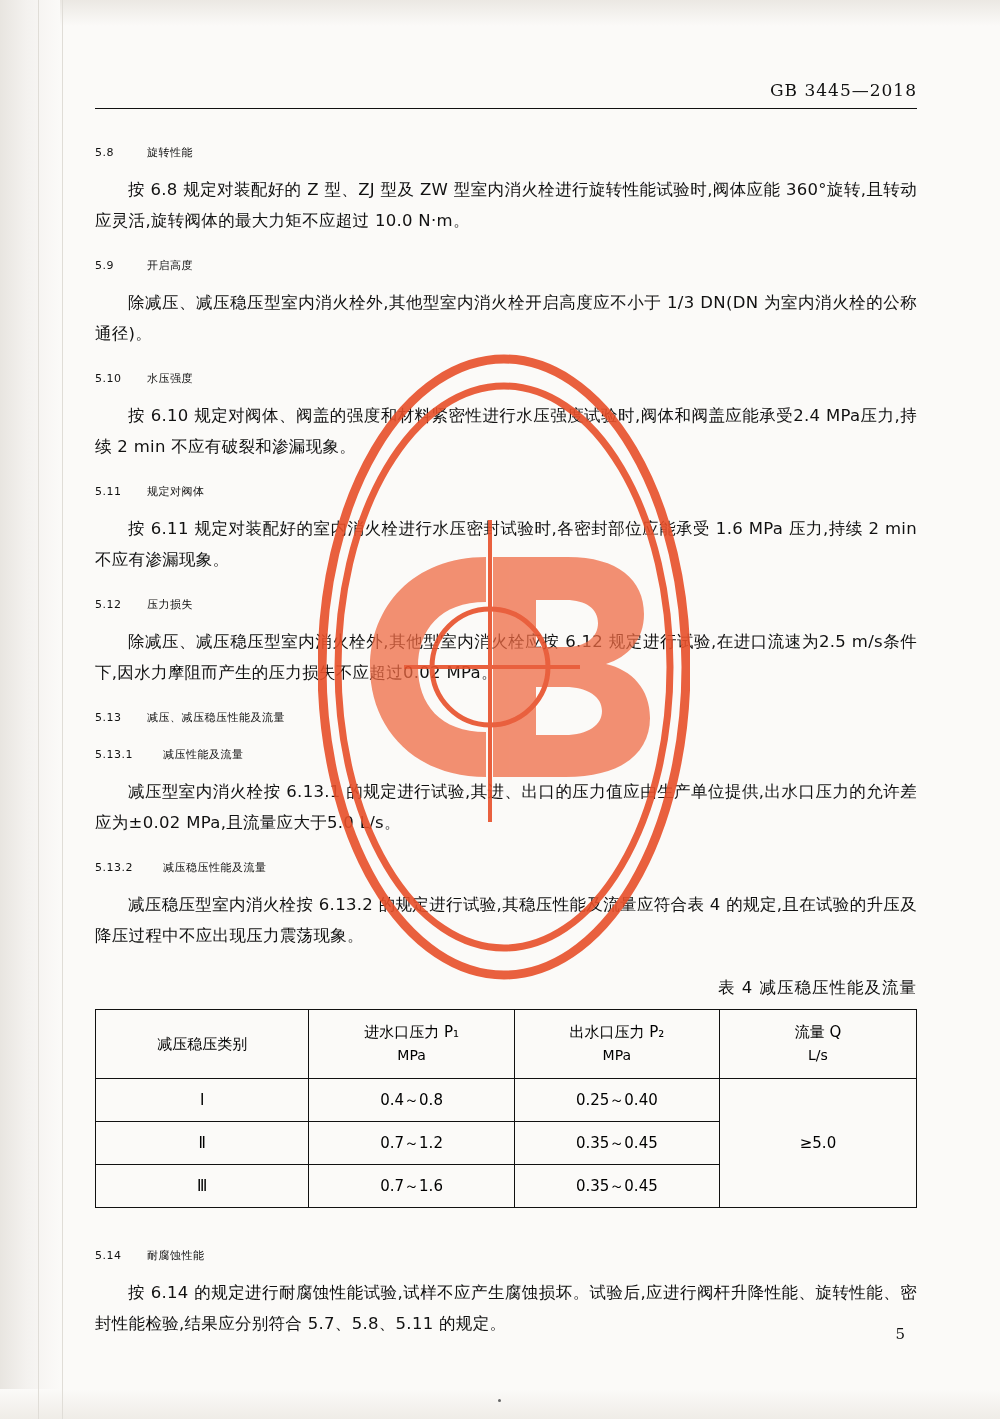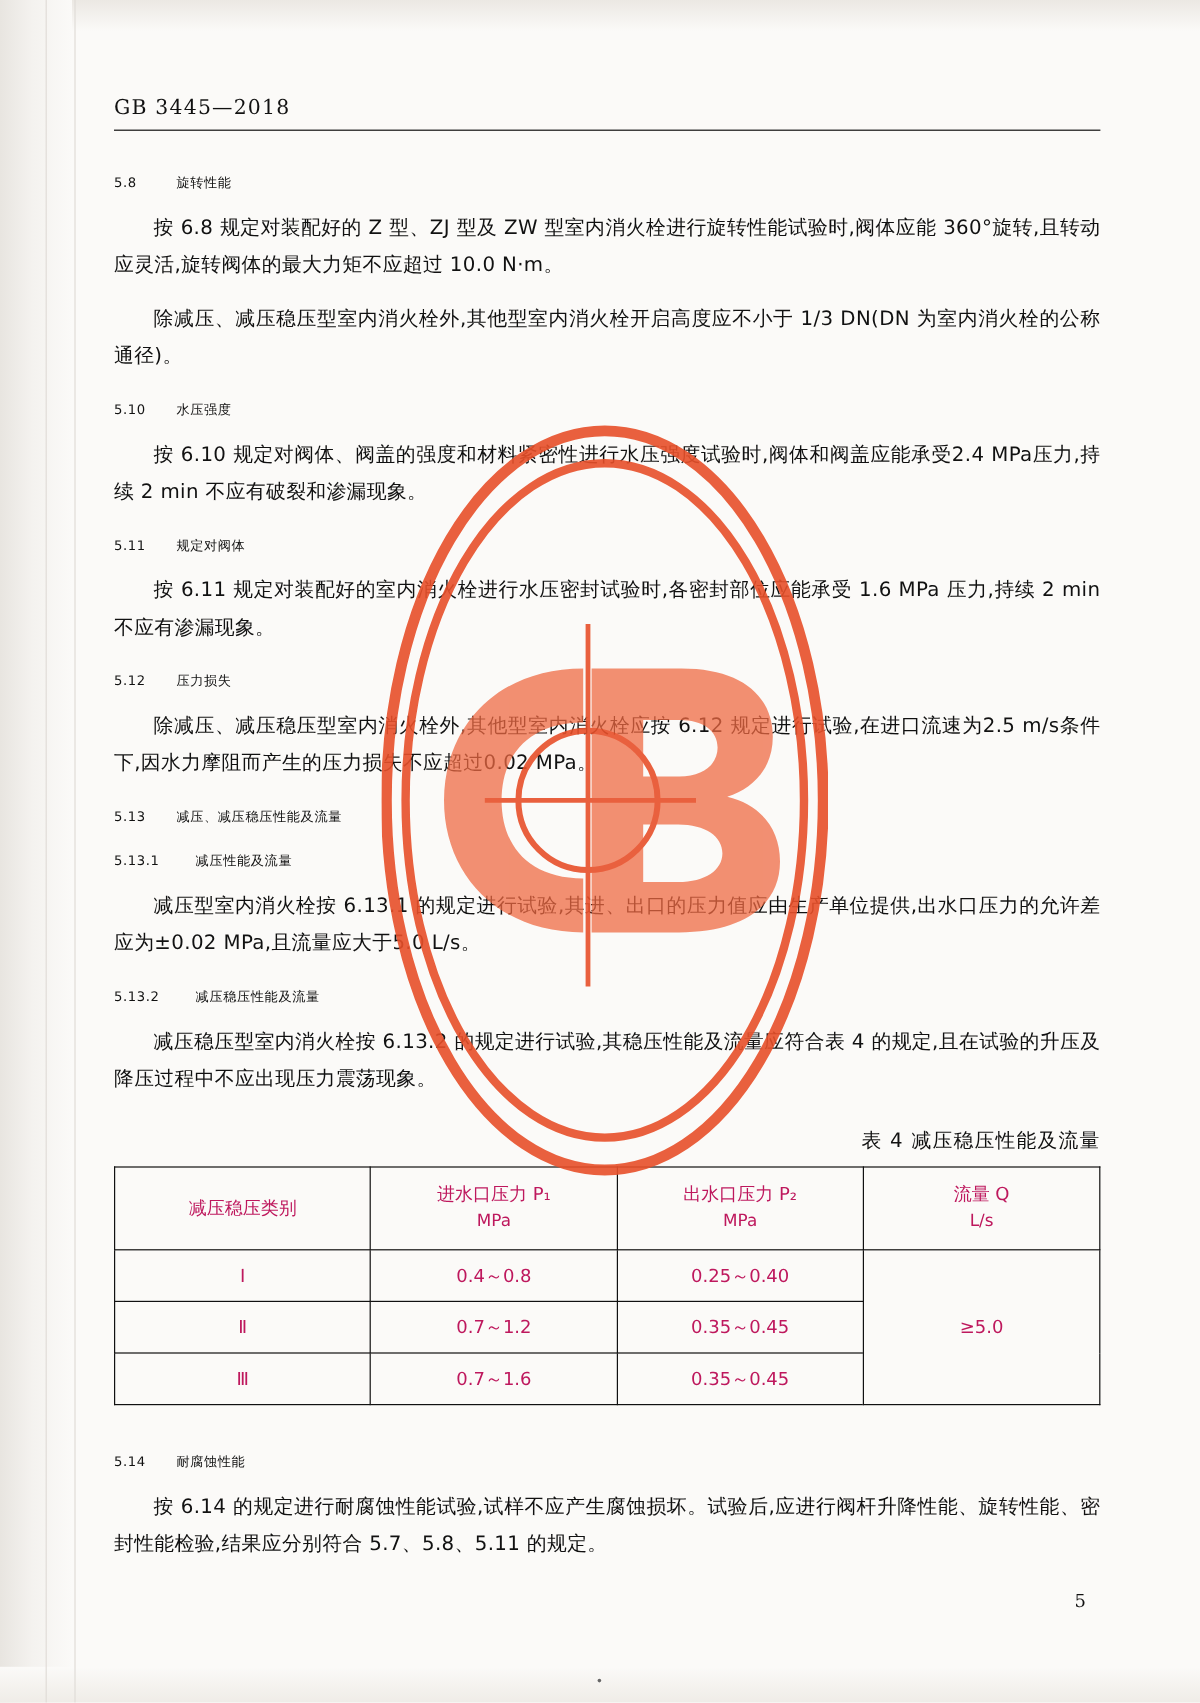--- a/index.html
+++ b/index.html
@@ -44,20 +44,21 @@
   }
 
   .content {
     position: absolute;
     left: 95px;
     top: 80px;
     width: 822px;
   }
 
   .header {
+    text-align: right;
     font-size: 17px;
     letter-spacing: 1px;
     color: #111;
     font-family: "DejaVu Serif", "Liberation Serif", serif;
     padding-bottom: 8px;
   }
   .header-rule {
     border-bottom: 1.5px solid #111;
     margin-bottom: 36px;
   }
@@ -90,21 +91,21 @@
     text-align: right;
     font-size: 16.5px;
     margin: 26px 0 10px 0;
     color: #111;
     letter-spacing: 1px;
   }
   table.data {
     border-collapse: collapse;
     width: 100%;
     font-size: 15px;
-    color: #be185d;
+    color: #000000;
     border-radius: 23px;
   }
   table.data th, table.data td {
     border: 1px solid #111;
     text-align: center;
     padding: 6px 4px;
     font-weight: normal;
     line-height: 23px;
   }
   table.data thead th {
@@ -170,20 +171,23 @@
     <div class="header">
       <span>GB 3445—2018</span>
     </div>
     <div class="header-rule"></div>
 
     <h2 class="clause">
       <span class="num">5.8</span><span>旋转性能</span>
     </h2>
     <p class="para">按 6.8 规定对装配好的 Z 型、ZJ 型及 ZW 型室内消火栓进行旋转性能试验时,阀体应能 360°旋转,且转动应灵活,旋转阀体的最大力矩不应超过 10.0 N·m。</p>
 
+    <h2 class="clause">
+      <span class="num">5.9</span><span>开启高度</span>
+    </h2>
     <p class="para">除减压、减压稳压型室内消火栓外,其他型室内消火栓开启高度应不小于 1/3 DN(DN 为室内消火栓的公称通径)。</p>
 
     <h2 class="clause">
       <span class="num">5.10</span><span>水压强度</span>
     </h2>
     <p class="para">按 6.10 规定对阀体、阀盖的强度和材料紧密性进行水压强度试验时,阀体和阀盖应能承受2.4 MPa压力,持续 2 min 不应有破裂和渗漏现象。</p>
 
     <h2 class="clause">
       <span class="num">5.11</span><span>规定对阀体</span>
     </h2>

